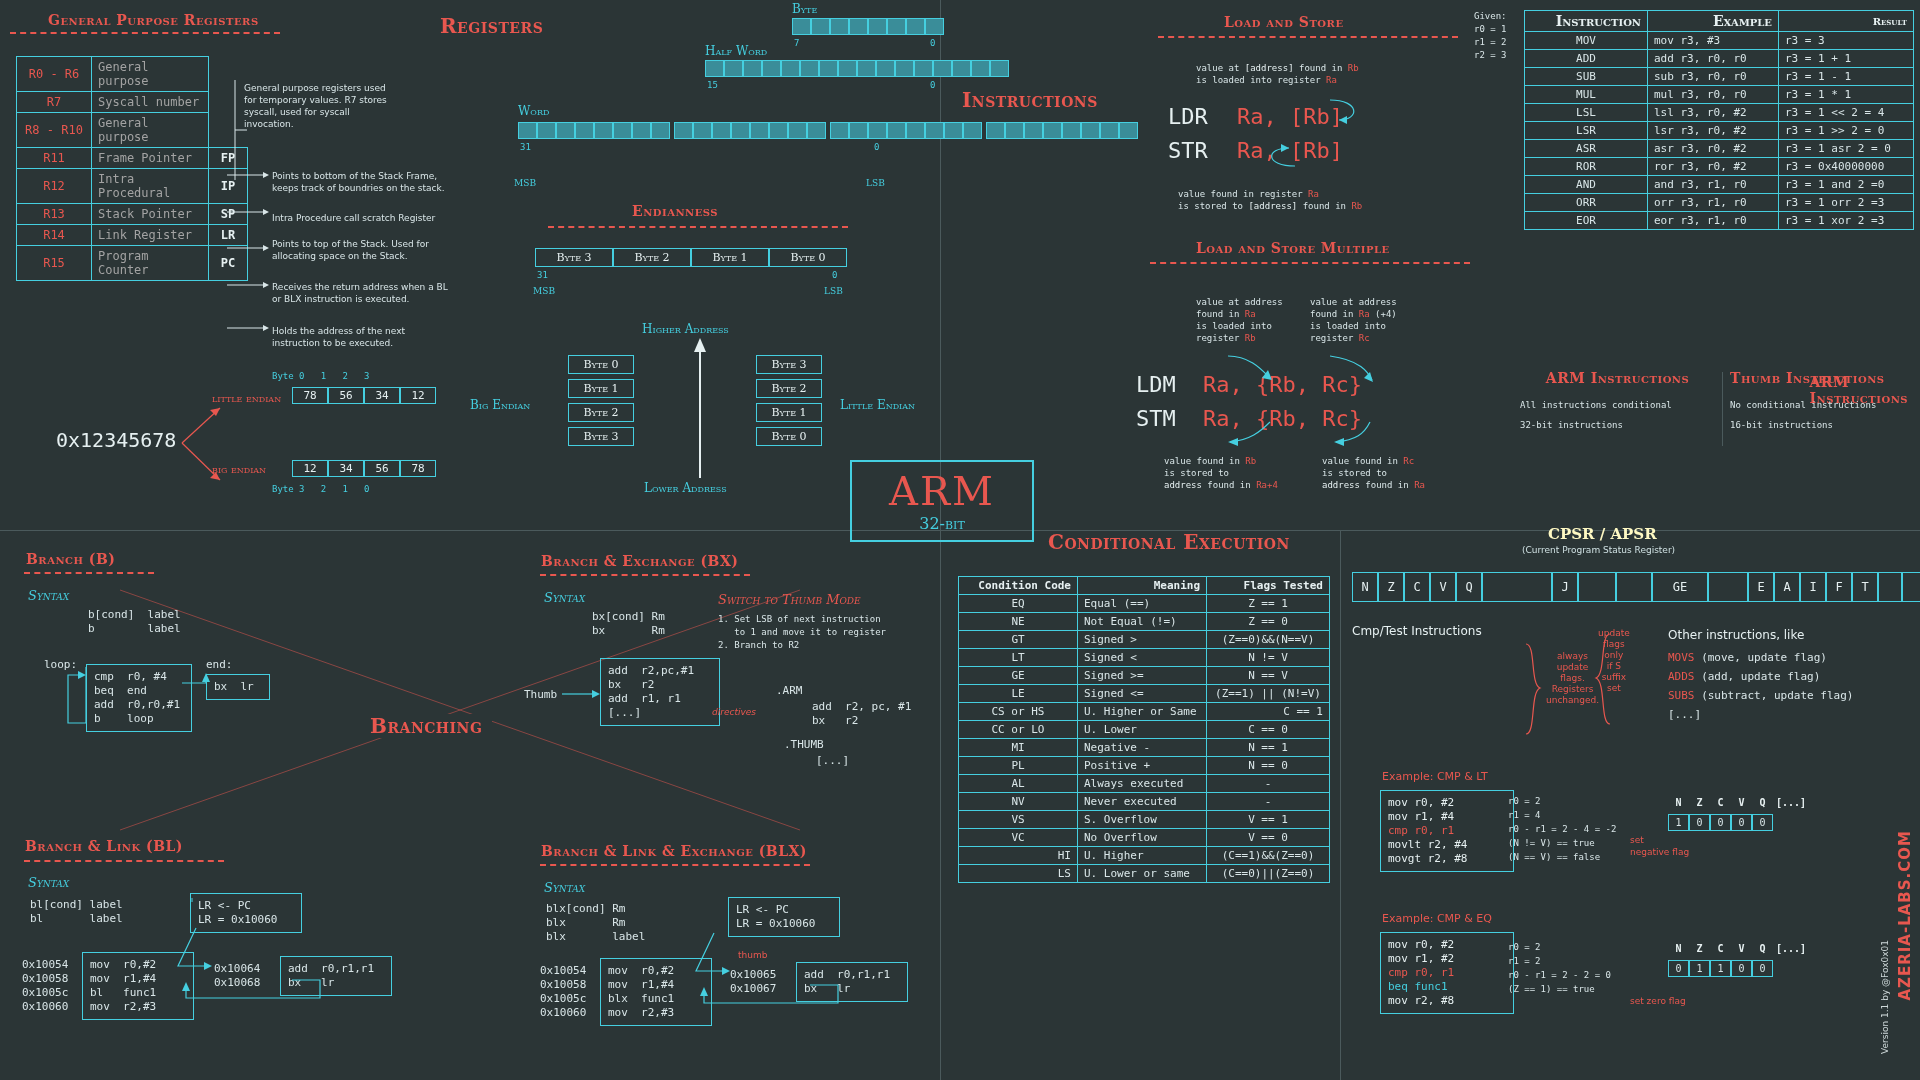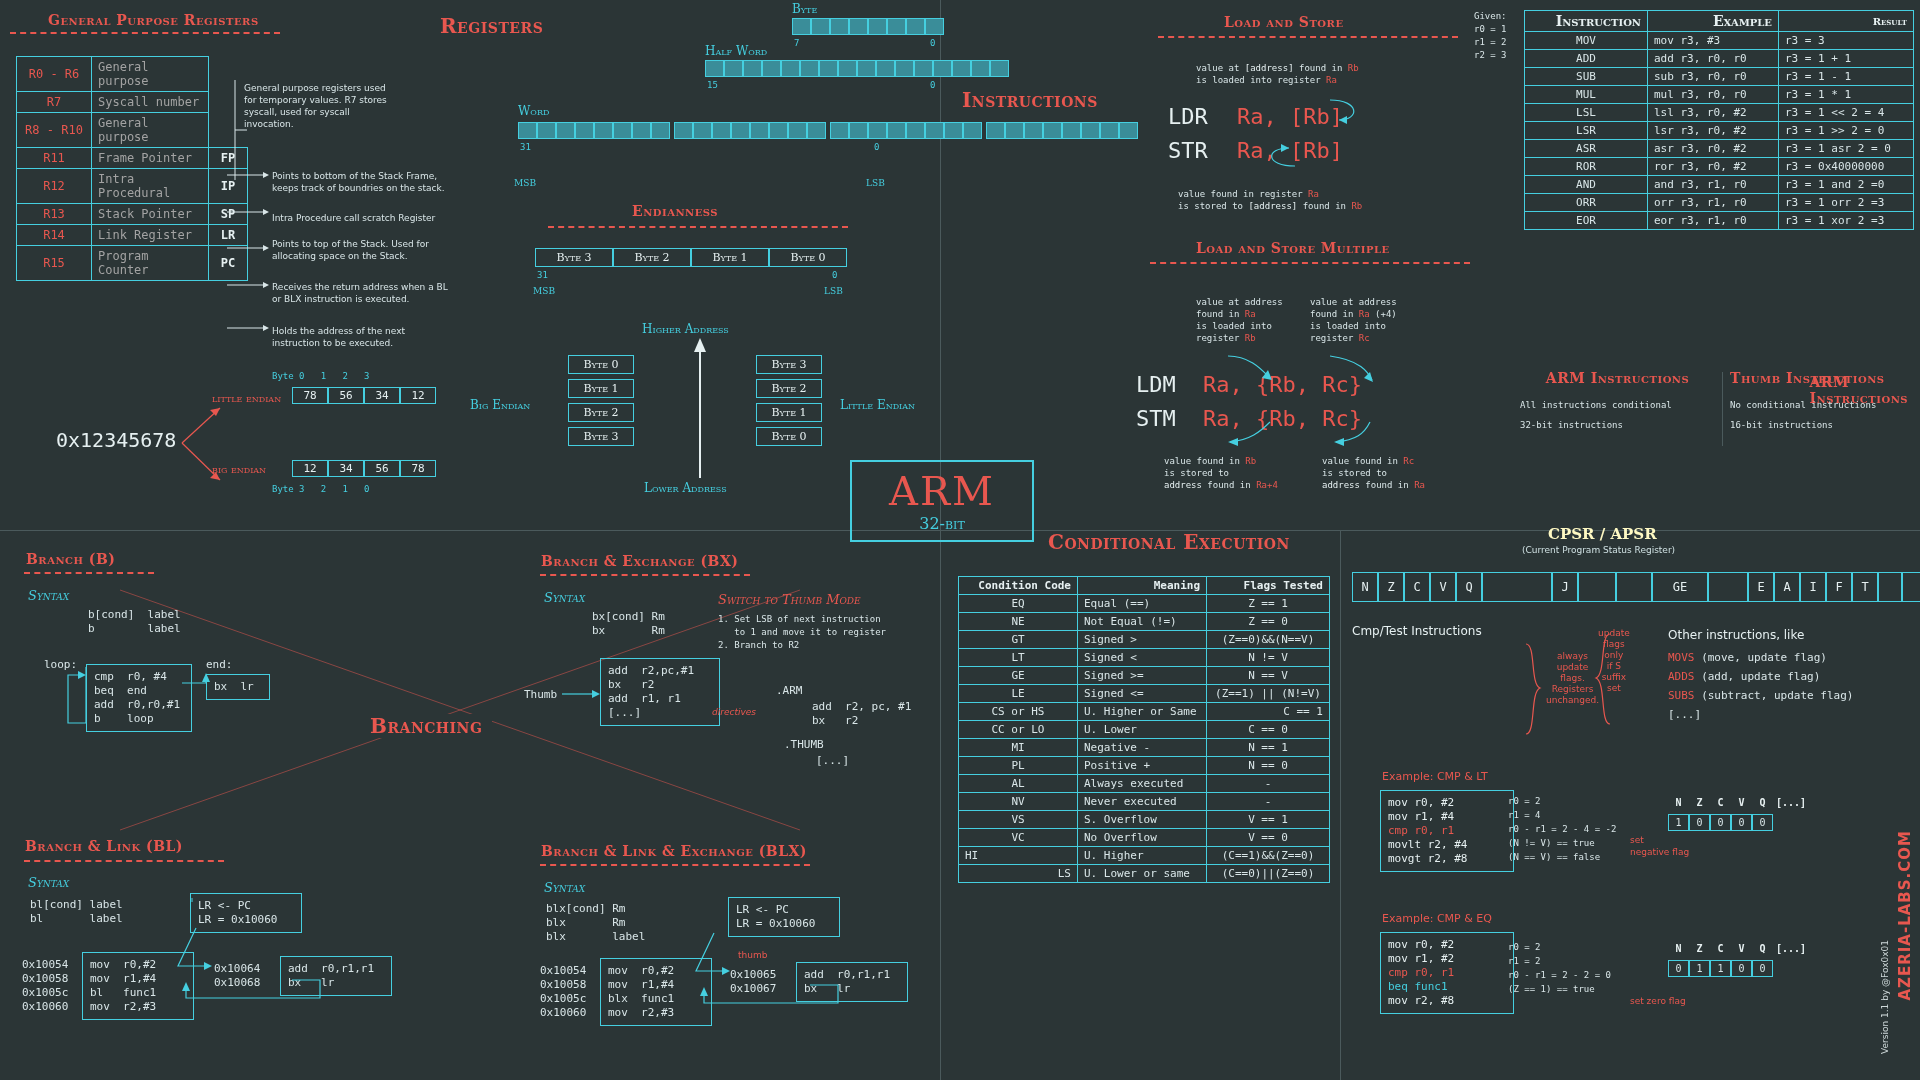--- a/index.html
+++ b/index.html
@@ -642,21 +642,21 @@
           <td style="text-align:center">VS</td>
           <td>S. Overflow</td>
           <td style="text-align:center">V == 1</td>
         </tr>
       <tr>
           <td style="text-align:center">VC</td>
           <td>No Overflow</td>
           <td style="text-align:center">V == 0</td>
         </tr>
       <tr>
-          <td style="text-align:left">HI</td>
+          <td style="text-align:right">HI</td>
           <td>U. Higher</td>
           <td style="text-align:center">(C==1)&amp;&amp;(Z==0)</td>
         </tr>
       <tr>
           <td style="text-align:right">LS</td>
           <td>U. Lower or same</td>
           <td style="text-align:center">(C==0)||(Z==0)</td>
         </tr>
     </tbody>
   </table>

